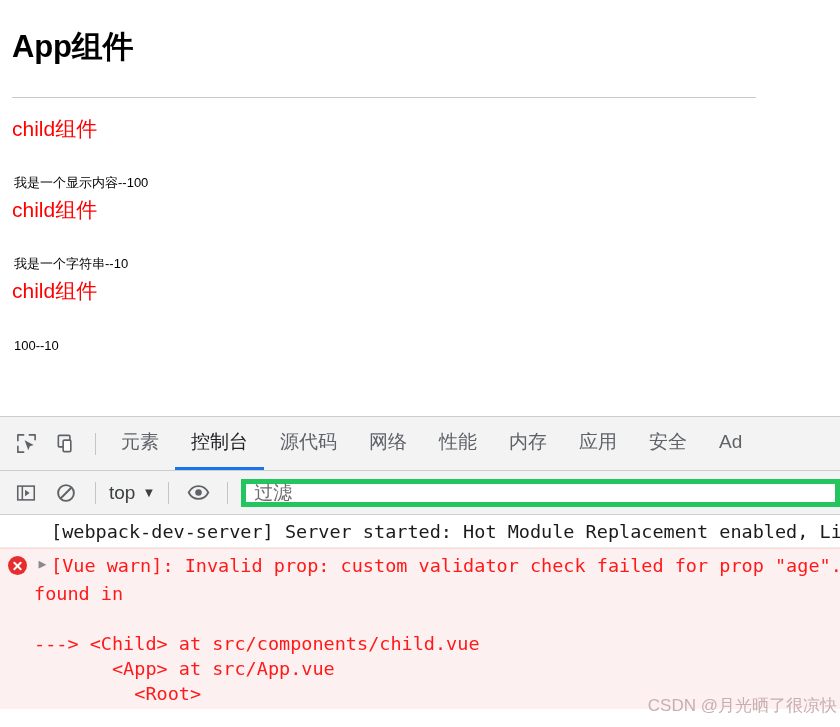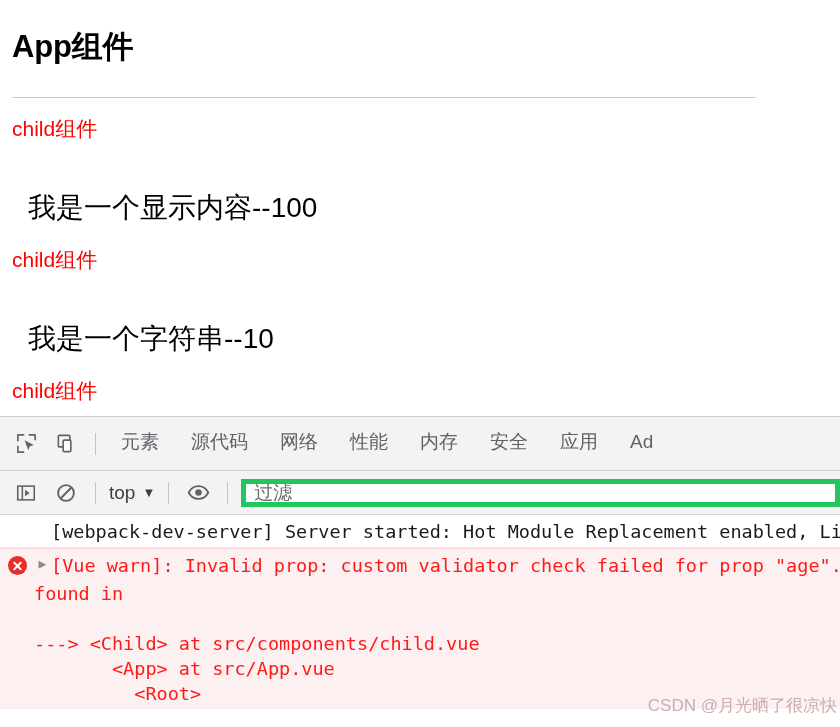--- a/index.html
+++ b/index.html
@@ -52,24 +52,24 @@
   }
 
   .child-label {
     font-size: 21px;
     color: #ff0000;
     line-height: 1.45;
     margin: 0;
   }
 
   .child-text {
-    font-size: 28px;
+    font-size: 13px;
     color: #000000;
     line-height: 1.45;
-    margin: 16px;
+    margin: 2px;
   }
 
   .gap-sm { height: 28px; }
 
   
   .devtools {
     position: absolute;
     left: 0;
     top: 416px;
     width: 840px;
@@ -319,26 +319,27 @@
         <svg width="23" height="23" viewBox="0 0 24 24">
           <rect x="3.5" y="3.5" width="12" height="12" rx="1" fill="none" stroke="#5f6368" stroke-width="1.7"></rect>
           <rect x="8.5" y="8.5" width="8" height="12" rx="1.2" fill="#ffffff" stroke="#5f6368" stroke-width="1.7"></rect>
         </svg>
       </div>
 
       <div class="dt-sep"></div>
 
       <div class="dt-tabs">
         <div class="dt-tab">元素</div>
+        <div class="dt-tab active">控制台</div>
         <div class="dt-tab">源代码</div>
         <div class="dt-tab">网络</div>
         <div class="dt-tab">性能</div>
         <div class="dt-tab">内存</div>
+        <div class="dt-tab">应用</div>
         <div class="dt-tab">安全</div>
-        <div class="dt-tab">应用</div>
         <div class="dt-tab">Ad</div>
       </div>
     </div>
 
     <div class="dt-consolebar">
 
       <div class="dt-iconbtn">
         <svg width="22" height="22" viewBox="0 0 24 24">
           <rect x="3" y="4.5" width="18" height="15" fill="none" stroke="#5f6368" stroke-width="1.7"></rect>
           <line x1="8" y1="4.5" x2="8" y2="19.5" stroke="#5f6368" stroke-width="1.7"></line>

